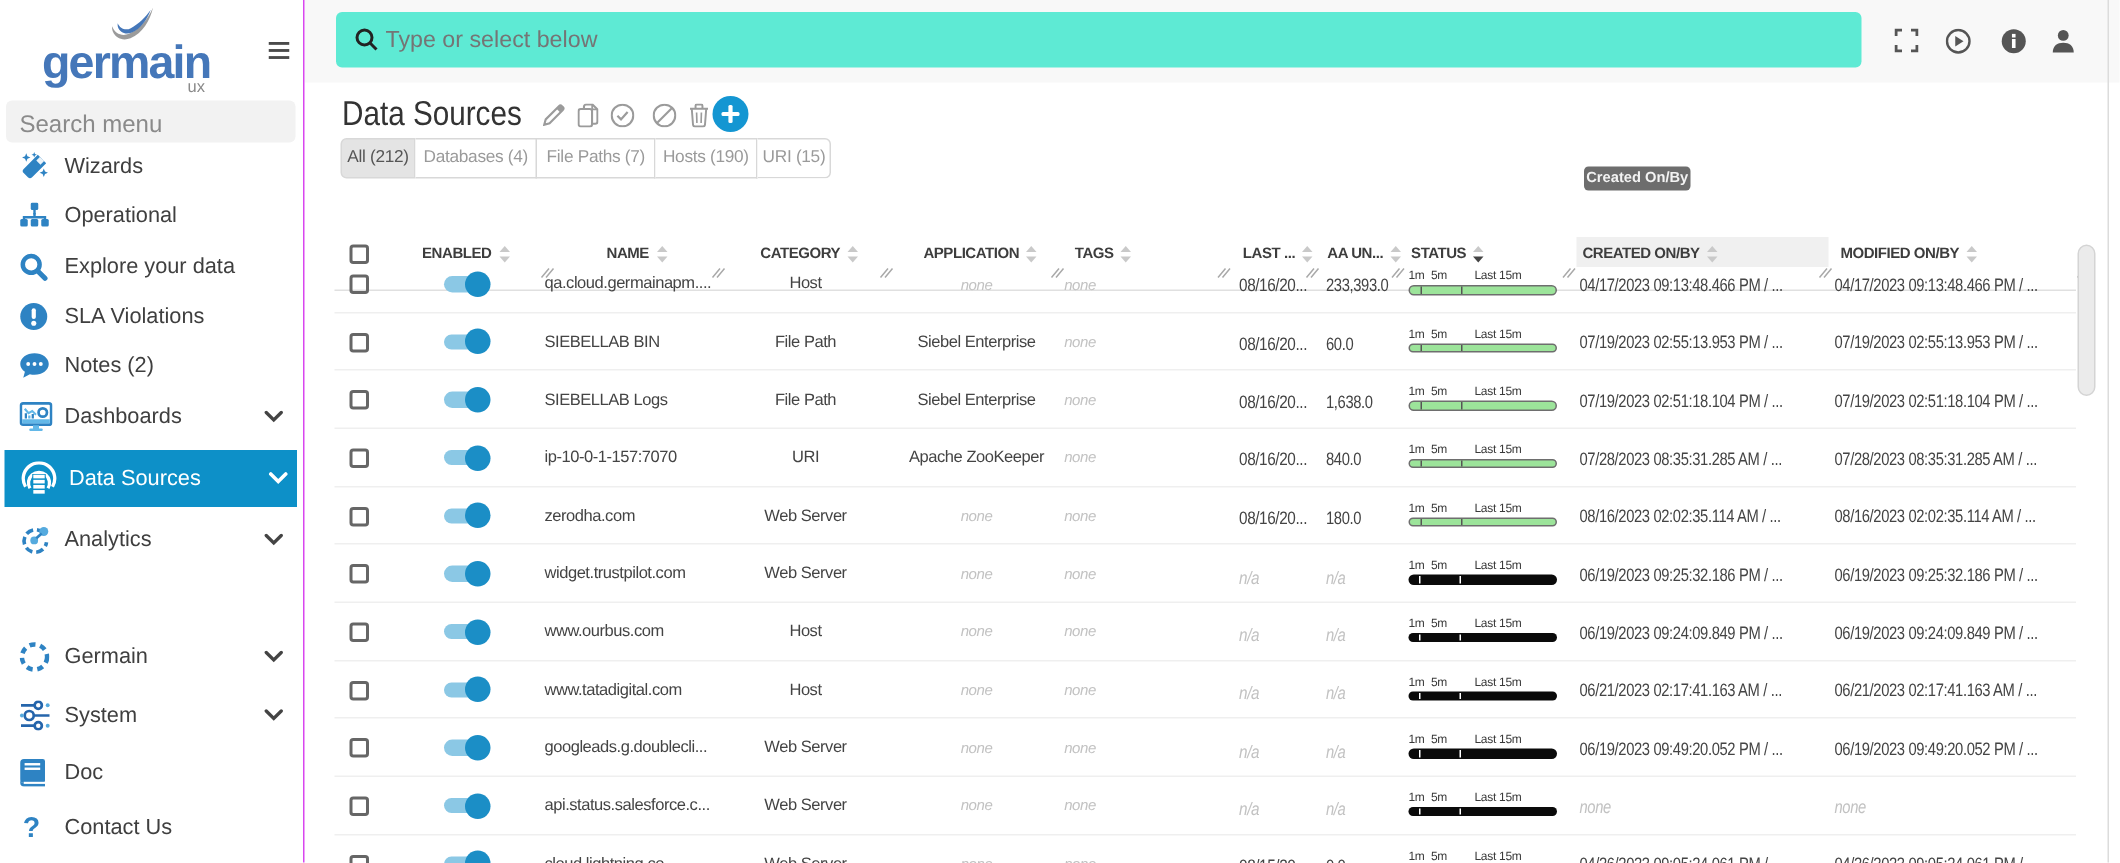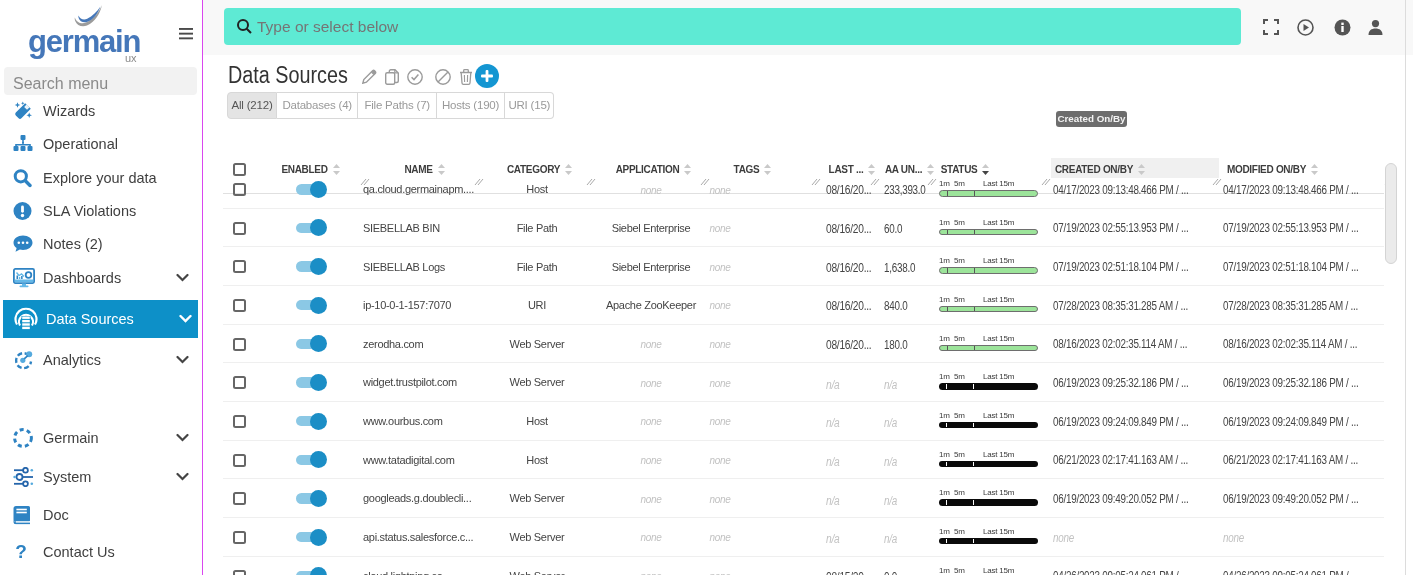--- a/index.html
+++ b/index.html
@@ -374,21 +374,21 @@
         <path d="M4.5 12 L1 8 H8 Z" fill="#c9c9c9"></path>
       </svg>
     </div>
 <div class="h" style="left:341.0px;width:180px">
       <span>APPLICATION</span>
       <svg width="9" height="13" viewBox="0 0 9 13">
         <path d="M4.5 1 L8 5 H1 Z" fill="#c9c9c9"></path>
         <path d="M4.5 12 L1 8 H8 Z" fill="#c9c9c9"></path>
       </svg>
     </div>
-<div class="h" style="left:440px;width:180px">
+<div class="h" style="left:423px;width:180px">
       <span>TAGS</span>
       <svg width="9" height="13" viewBox="0 0 9 13">
         <path d="M4.5 1 L8 5 H1 Z" fill="#c9c9c9"></path>
         <path d="M4.5 12 L1 8 H8 Z" fill="#c9c9c9"></path>
       </svg>
     </div>
 <div class="h" style="left:539.5px;width:180px">
       <span>LAST ...</span>
       <svg width="9" height="13" viewBox="0 0 9 13">
         <path d="M4.5 1 L8 5 H1 Z" fill="#c9c9c9"></path>

